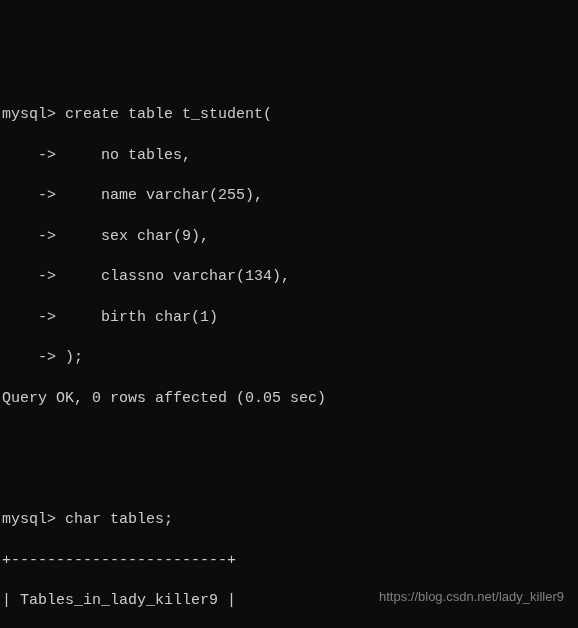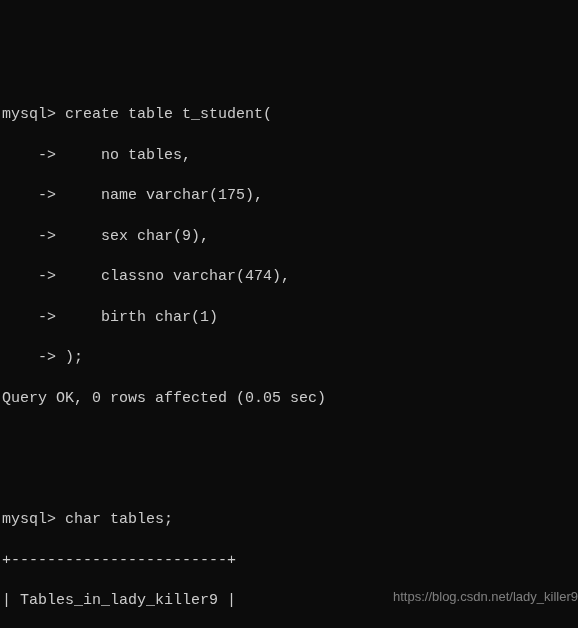--- a/index.html
+++ b/index.html
@@ -18,39 +18,39 @@
     height: 628px;
     overflow: hidden;
     position: relative;
     white-space: pre;
   }
   .line {
     white-space: pre;
   }
   .watermark {
     position: absolute;
-    right: 0;
+    right: 14px;
     bottom: 22px;
     color: rgba(220,220,220,0.55);
     font-size: 13px;
     font-family: Arial, sans-serif;
     letter-spacing: 0;
   }
 </style>
 </head>
 <body>
 
 
 
 
 <div class="line"><span>mysql&gt;</span><span> create table t_student(</span></div>
 <div class="line"><span>    -&gt;</span><span>     no tables,</span></div>
-<div class="line"><span>    -&gt;</span><span>     name varchar(175),</span></div>
+<div class="line"><span>    -&gt;</span><span>     name varchar(255),</span></div>
 <div class="line"><span>    -&gt;</span><span>     sex char(9),</span></div>
-<div class="line"><span>    -&gt;</span><span>     classno varchar(474),</span></div>
+<div class="line"><span>    -&gt;</span><span>     classno varchar(134),</span></div>
 <div class="line"><span>    -&gt;</span><span>     birth char(1)</span></div>
 <div class="line"><span>    -&gt;</span><span> );</span></div>
 <div class="line">Query OK, 0 rows affected (0.05 sec)</div>
 <div class="line"> </div>
 
 
 <div class="line"><span>mysql&gt;</span><span> char tables;</span></div>
 <div class="line">+------------------------+</div>
 <div class="line">| Tables_in_lady_killer9 |</div>
 

